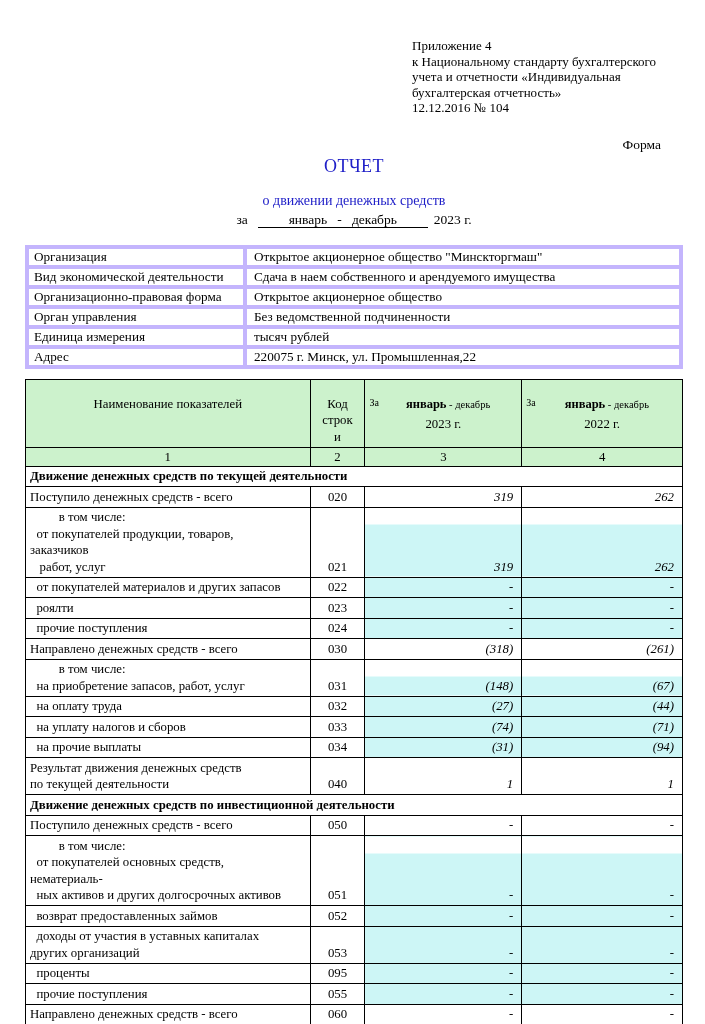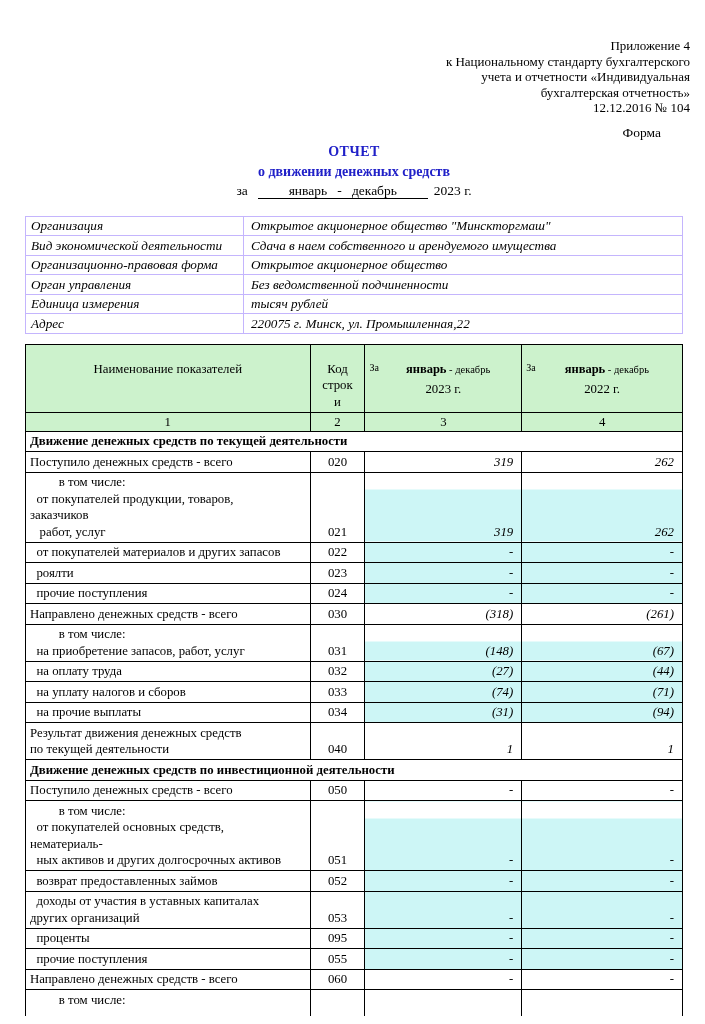--- a/index.html
+++ b/index.html
@@ -9,39 +9,38 @@
   html,body{background:#888;}
   .page{
     width:705px; height:1024px; background:#fff; margin:0 auto;
     font-family:"Liberation Serif","DejaVu Serif",serif; color:var(--ink);
     overflow:hidden; position:relative; padding-top:38px;
   }
   
   .appendix{
     margin-left:412px; width:278px; font-size:13px; line-height:15.6px;
     white-space:pre-line;
-    text-align:right;
-  }
-  .forma{ text-align:right; padding-right:44px; font-size:13.5px; margin-top:9px; }
+  }
+  .forma{ text-align:right; padding-right:44px; font-size:13.5px; margin-top:21px; }
   
   .titles{ width:658px; margin-left:25px; text-align:center; }
-  .title1{ color:var(--blue); font-weight:bold; font-size:14px; margin-top:3px; letter-spacing:.5px;}
-  .title2{ color:var(--blue); font-weight:bold; font-size:14px; margin-top:4px; }
+  .title1{ color:var(--blue); font-weight:normal; font-size:18px; margin-top:3px; letter-spacing:.5px;}
+  .title2{ color:var(--blue); font-weight:normal; font-size:14px; margin-top:16px; }
   .period{ font-size:13.5px; margin-top:3px; }
   .period .u{
     display:inline-block; min-width:170px; border-bottom:1px solid #000;
     text-align:center; white-space:pre; margin:0 6px 0 10px; line-height:15px;
   }
   
   table{ border-collapse:collapse; }
   .org{
     margin:17px 0 0 25px; width:658px; font-size:13.2px;
     border:1px solid #000;
   }
-  .org td{ border:1px solid #c4b5fd; height:19.5px; vertical-align:middle;font-style:italic; }
+  .org td{ border:4px solid #c4b5fd; height:19.5px; vertical-align:middle; }
   .org td.k{ width:218px; padding-left:5px; }
   .org td.v{ padding-left:7px; }
   
   .main{
     margin:10px 0 0 25px; width:658px; font-size:12.8px; line-height:16.5px;
     border-top:1.5px solid #000; border-left:1.5px solid #000; border-right:1.5px solid #000;
   }
   .main td{ border:1px solid #000; padding:1.5px 4px; }
   .main col.c1{width:285px;} .main col.c2{width:55px;}
   .main col.c3{width:157px;} .main col.c4{width:161px;}

